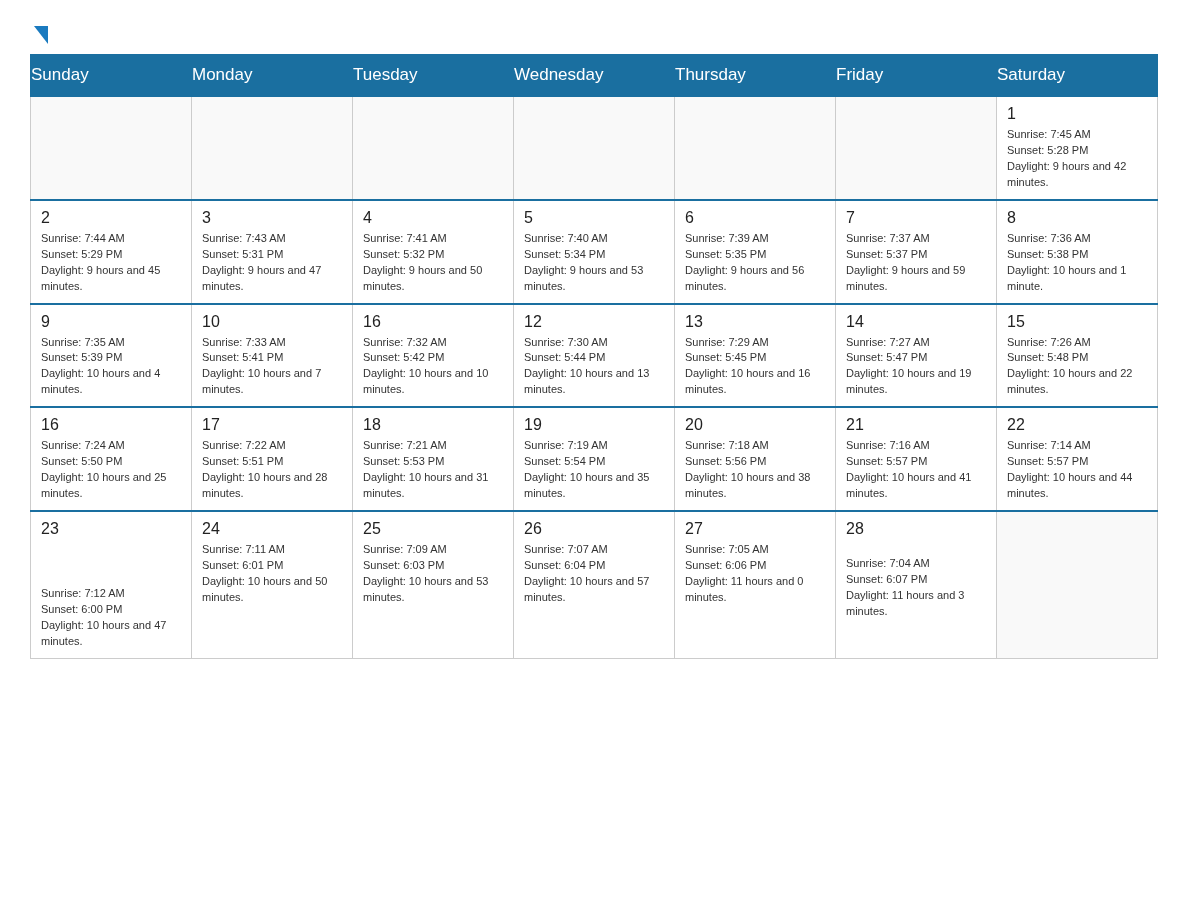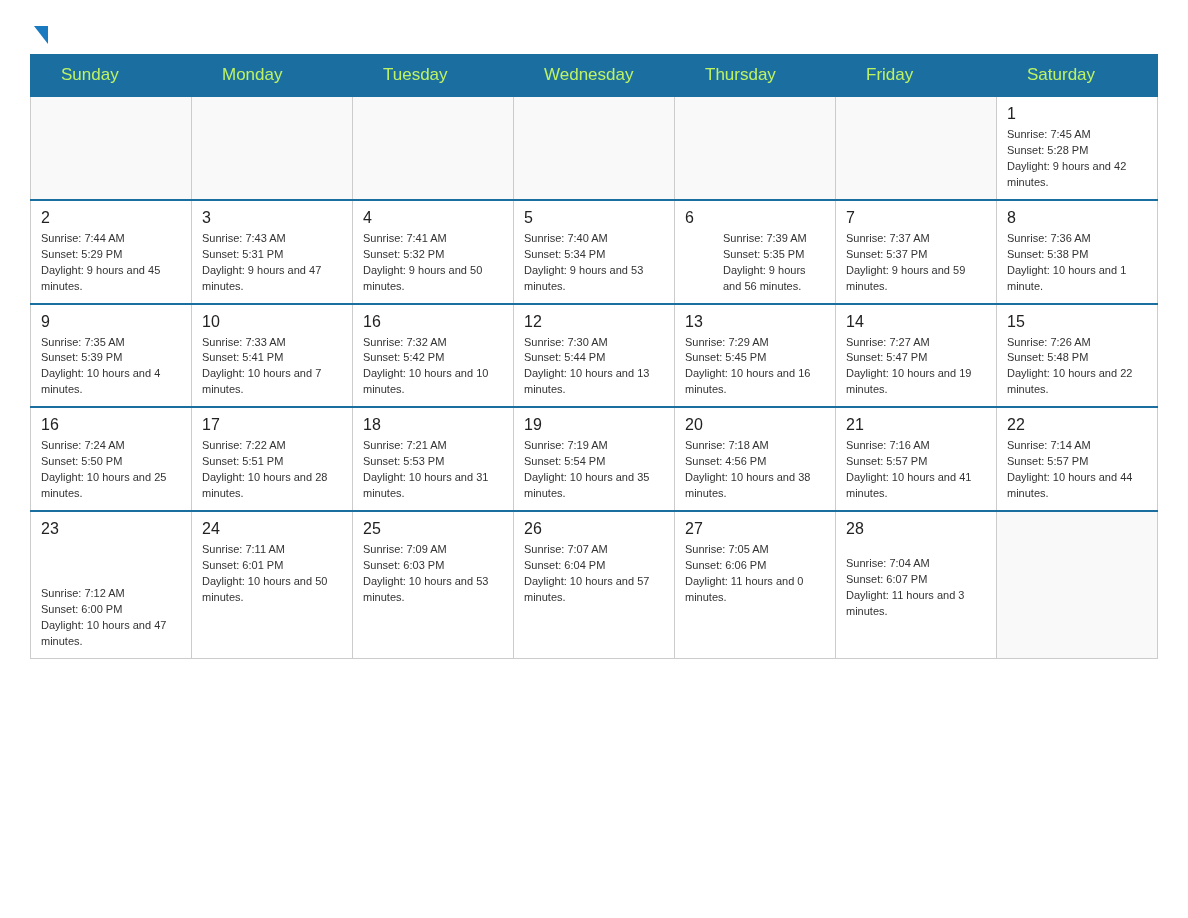--- a/index.html
+++ b/index.html
@@ -60,23 +60,23 @@
       color: #444;
       margin-top: 4px;
     }
     .calendar {
       width: 100%;
       border-collapse: collapse;
       margin-top: 10px;
     }
     .calendar th {
       background-color: #1a6fa0;
-      color: #bef264;
+      color: #ffffff;
       text-align: left;
-      padding: 10px 30px;
+      padding: 10px 0;
       font-size: 17px;
       font-weight: normal;
       border: 1px solid #1a6fa0;
     }
     .calendar td {
       vertical-align: top;
       border: 1px solid #ccc;
       border-top: 2px solid #1a6fa0;
       padding: 8px 10px;
       width: calc(100% / 7);
@@ -167,21 +167,21 @@
 Daylight: 9 hours and 50 minutes.</div>
         </td>
         <td>
           <span class="day-number">5</span>
           <div class="day-info" style="white-space: pre-line;">Sunrise: 7:40 AM
 Sunset: 5:34 PM
 Daylight: 9 hours and 53 minutes.</div>
         </td>
         <td>
           <span class="day-number">6</span>
-          <div class="day-info" style="white-space: pre-line; margin-left: 38px;">Sunrise: 7:39 AM
+          <div class="day-info" style="white-space: pre-line;">Sunrise: 7:39 AM
 Sunset: 5:35 PM
 Daylight: 9 hours and 56 minutes.</div>
         </td>
         <td>
           <span class="day-number">7</span>
           <div class="day-info" style="white-space: pre-line;">Sunrise: 7:37 AM
 Sunset: 5:37 PM
 Daylight: 9 hours and 59 minutes.</div>
         </td>
         <td>
@@ -256,21 +256,21 @@
         </td>
         <td>
           <span class="day-number">19</span>
           <div class="day-info" style="white-space: pre-line;">Sunrise: 7:19 AM
 Sunset: 5:54 PM
 Daylight: 10 hours and 35 minutes.</div>
         </td>
         <td>
           <span class="day-number">20</span>
           <div class="day-info" style="white-space: pre-line;">Sunrise: 7:18 AM
-Sunset: 4:56 PM
+Sunset: 5:56 PM
 Daylight: 10 hours and 38 minutes.</div>
         </td>
         <td>
           <span class="day-number">21</span>
           <div class="day-info" style="white-space: pre-line;">Sunrise: 7:16 AM
 Sunset: 5:57 PM
 Daylight: 10 hours and 41 minutes.</div>
         </td>
         <td>
           <span class="day-number">22</span>

